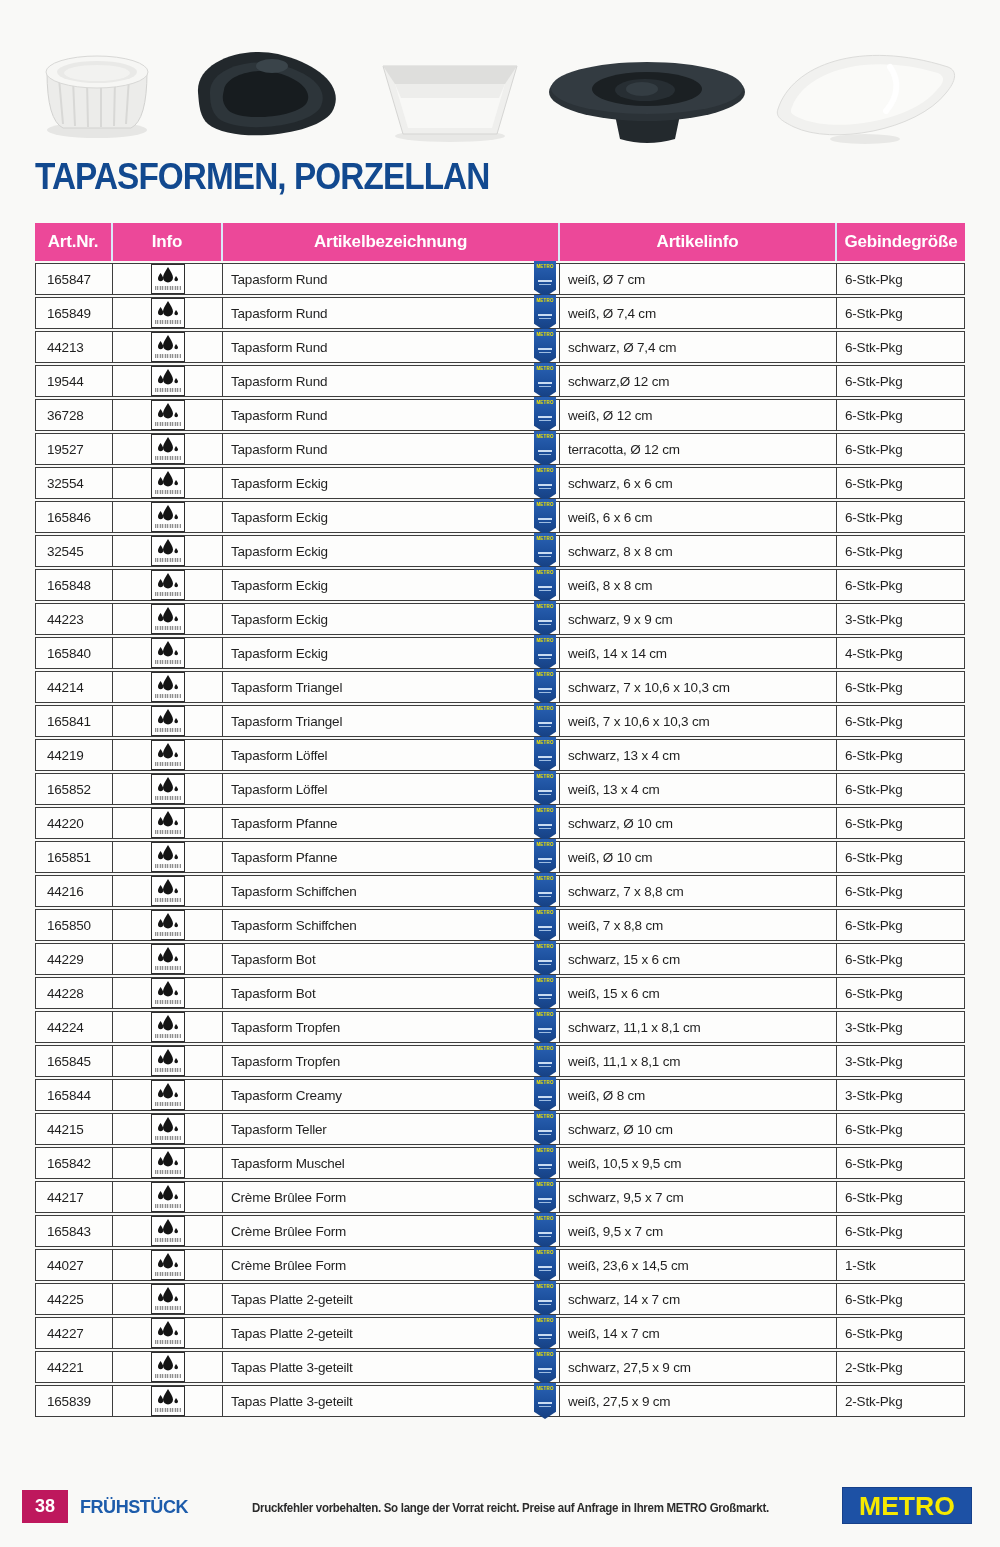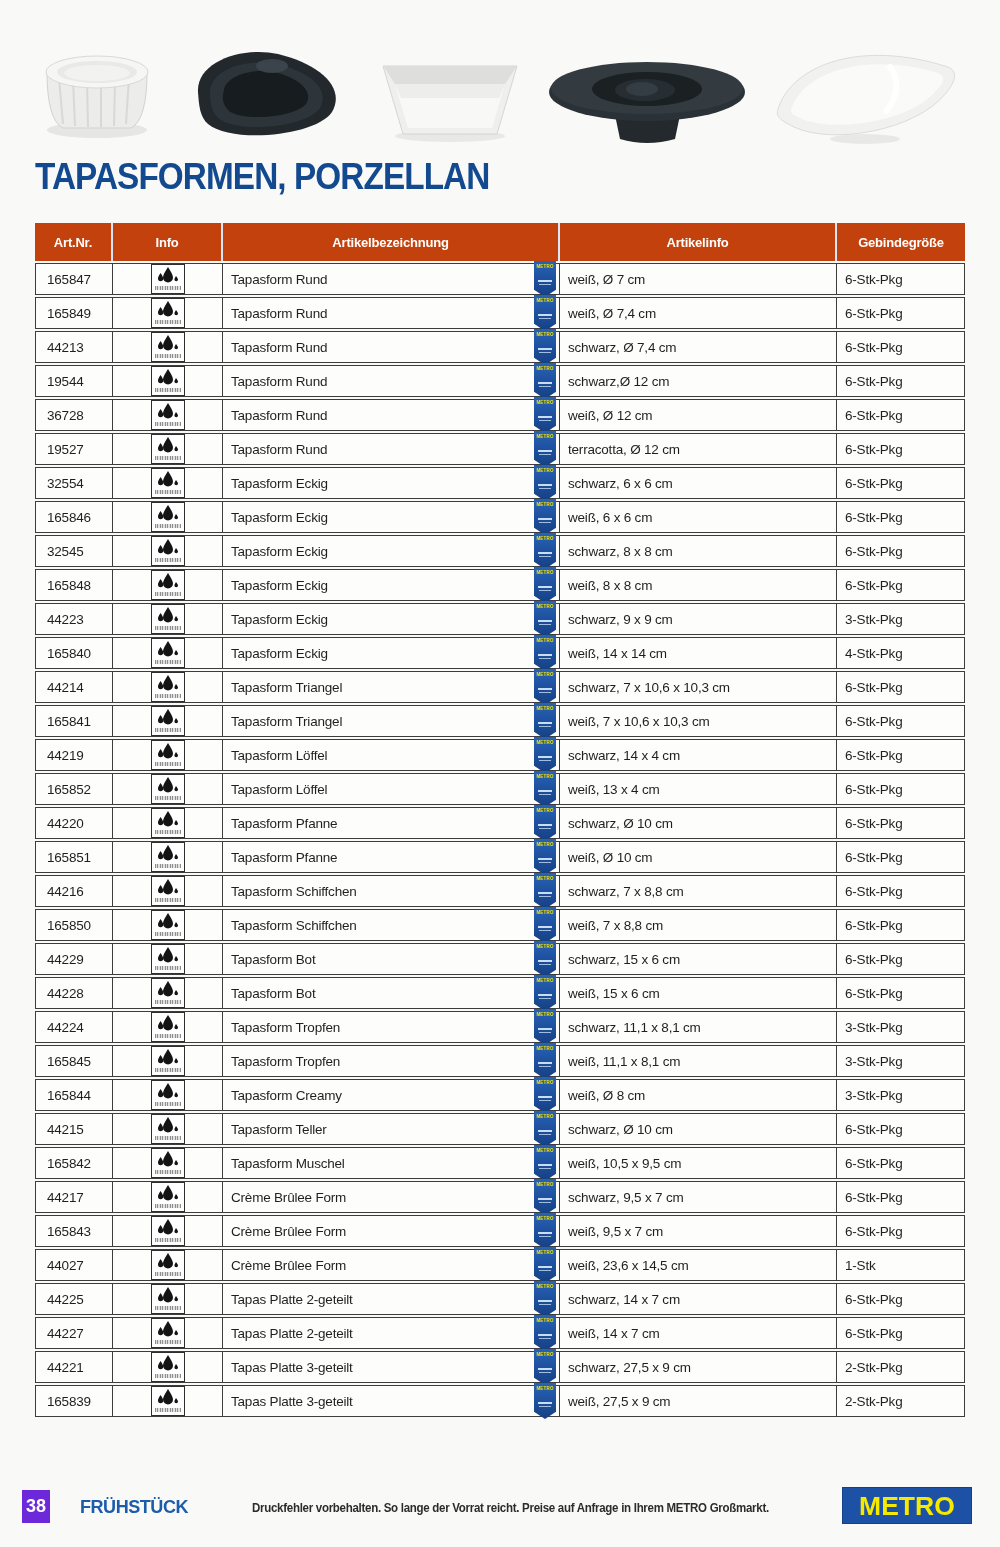--- a/index.html
+++ b/index.html
@@ -30,22 +30,22 @@
     border-collapse:separate;border-spacing:0 2.5px;
     table-layout:fixed;
   }
   .catalog-table col.c-art{width:78px;}
   .catalog-table col.c-info{width:110px;}
   .catalog-table col.c-name{width:337px;}
   .catalog-table col.c-ainfo{width:277px;}
   .catalog-table col.c-pkg{width:128px;}
 
   .catalog-table thead th{
-    background:#c2410c;color:#ffffff;
-    font-size:13px;font-weight:bold;
+    background:#ec4899;color:#ffffff;
+    font-size:17px;font-weight:bold;
     height:36px;text-align:center;vertical-align:middle;
     border-right:2px solid #d9e8f8;
     letter-spacing:-0.2px;
   }
   .catalog-table thead th:last-child{border-right:none;}
 
   .catalog-table tbody td{
     background:#fdfdfc;
     border-top:1.5px solid #3d3d3d;
     border-bottom:1.5px solid #3d3d3d;
@@ -87,22 +87,22 @@
   }
   .metro-badge .badge-stripe{
     display:block;width:14px;height:2px;background:#c9dcf2;margin-top:10px;
   }
   .metro-badge .badge-stripe2{
     display:block;width:12px;height:1.5px;background:#9fbde0;margin-top:2px;
   }
 
   
   .page-num{
-    position:absolute;left:22px;top:1490px;width:28px;height:33px;
-    background:#6d28d9;color:#ffffff;font-size:18px;font-weight:bold;
+    position:absolute;left:22px;top:1490px;width:46px;height:33px;
+    background:#be185d;color:#ffffff;font-size:18px;font-weight:bold;
     display:flex;align-items:center;justify-content:center;
   }
   .section-label{
     position:absolute;left:80px;top:1496px;
     color:#1d5cab;font-size:19px;font-weight:bold;letter-spacing:-0.5px;
     transform:scaleX(0.95);transform-origin:left center;
   }
   .disclaimer{
     position:absolute;left:252px;top:1501px;width:520px;
     color:#2c2c2c;font-size:12px;font-weight:bold;letter-spacing:-0.3px;
@@ -521,21 +521,21 @@
       </span>
     </td>
     <td class="cell-name">
       <span>Tapasform Löffel</span>
       <span class="metro-badge">
         <span class="badge-text">METRO</span>
         <span class="badge-stripe"></span>
         <span class="badge-stripe2"></span>
       </span>
     </td>
-    <td class="cell-ainfo">schwarz, 14 x 4 cm</td>
+    <td class="cell-ainfo">schwarz, 13 x 4 cm</td>
     <td class="cell-pkg">6-Stk-Pkg</td>
   </tr>
       <tr>
     <td class="cell-art">165852</td>
     <td class="cell-info">
       <span class="info-icon">
         <svg width="24" height="18" viewBox="0 0 24 18">
           <path d="M12,0 C9.5,4 7,7.5 7,10.5 a5,5 0 0 0 10,0 C17,7.5 14.5,4 12,0 Z" fill="#141414"></path>
           <path d="M4.5,6 C3.2,8.2 2,10 2,11.6 a2.6,2.6 0 0 0 5.2,0 C7.2,10 6,8.2 4.5,6 Z" fill="#141414"></path>
           <path d="M20,9 C19.2,10.4 18.4,11.5 18.4,12.5 a1.8,1.8 0 0 0 3.6,0 C22,11.5 21,10.4 20,9 Z" fill="#141414"></path>

